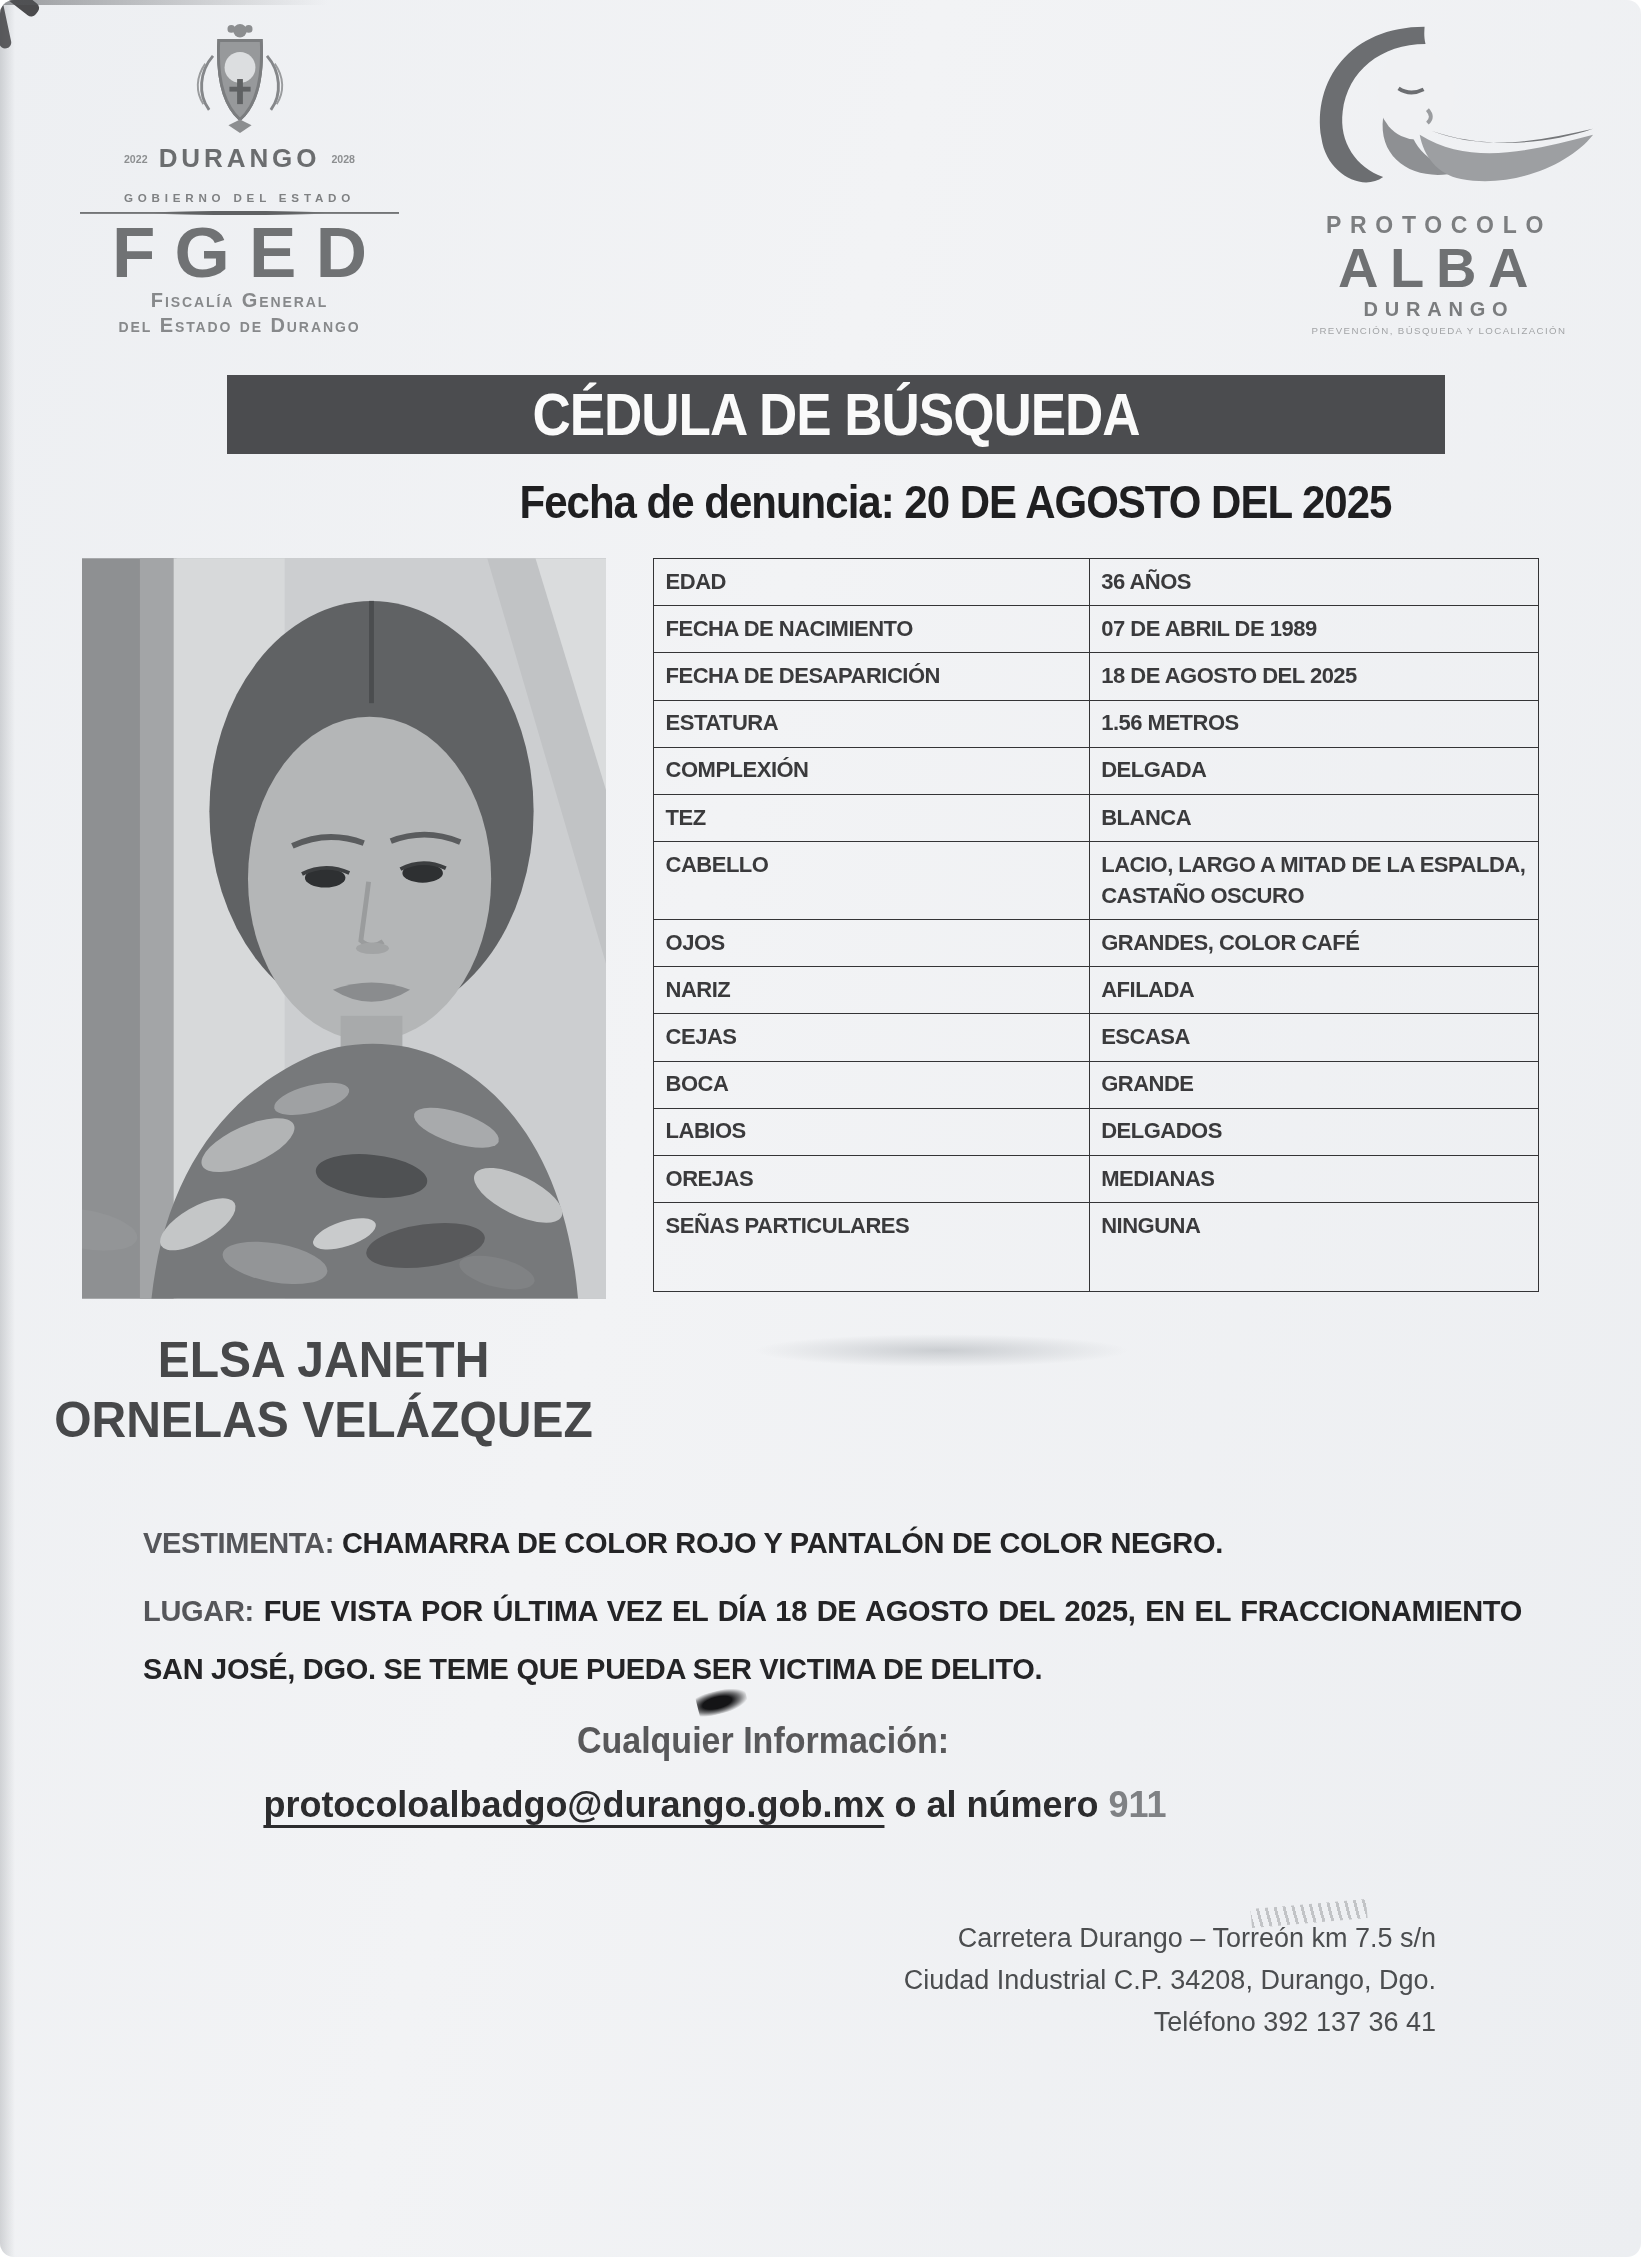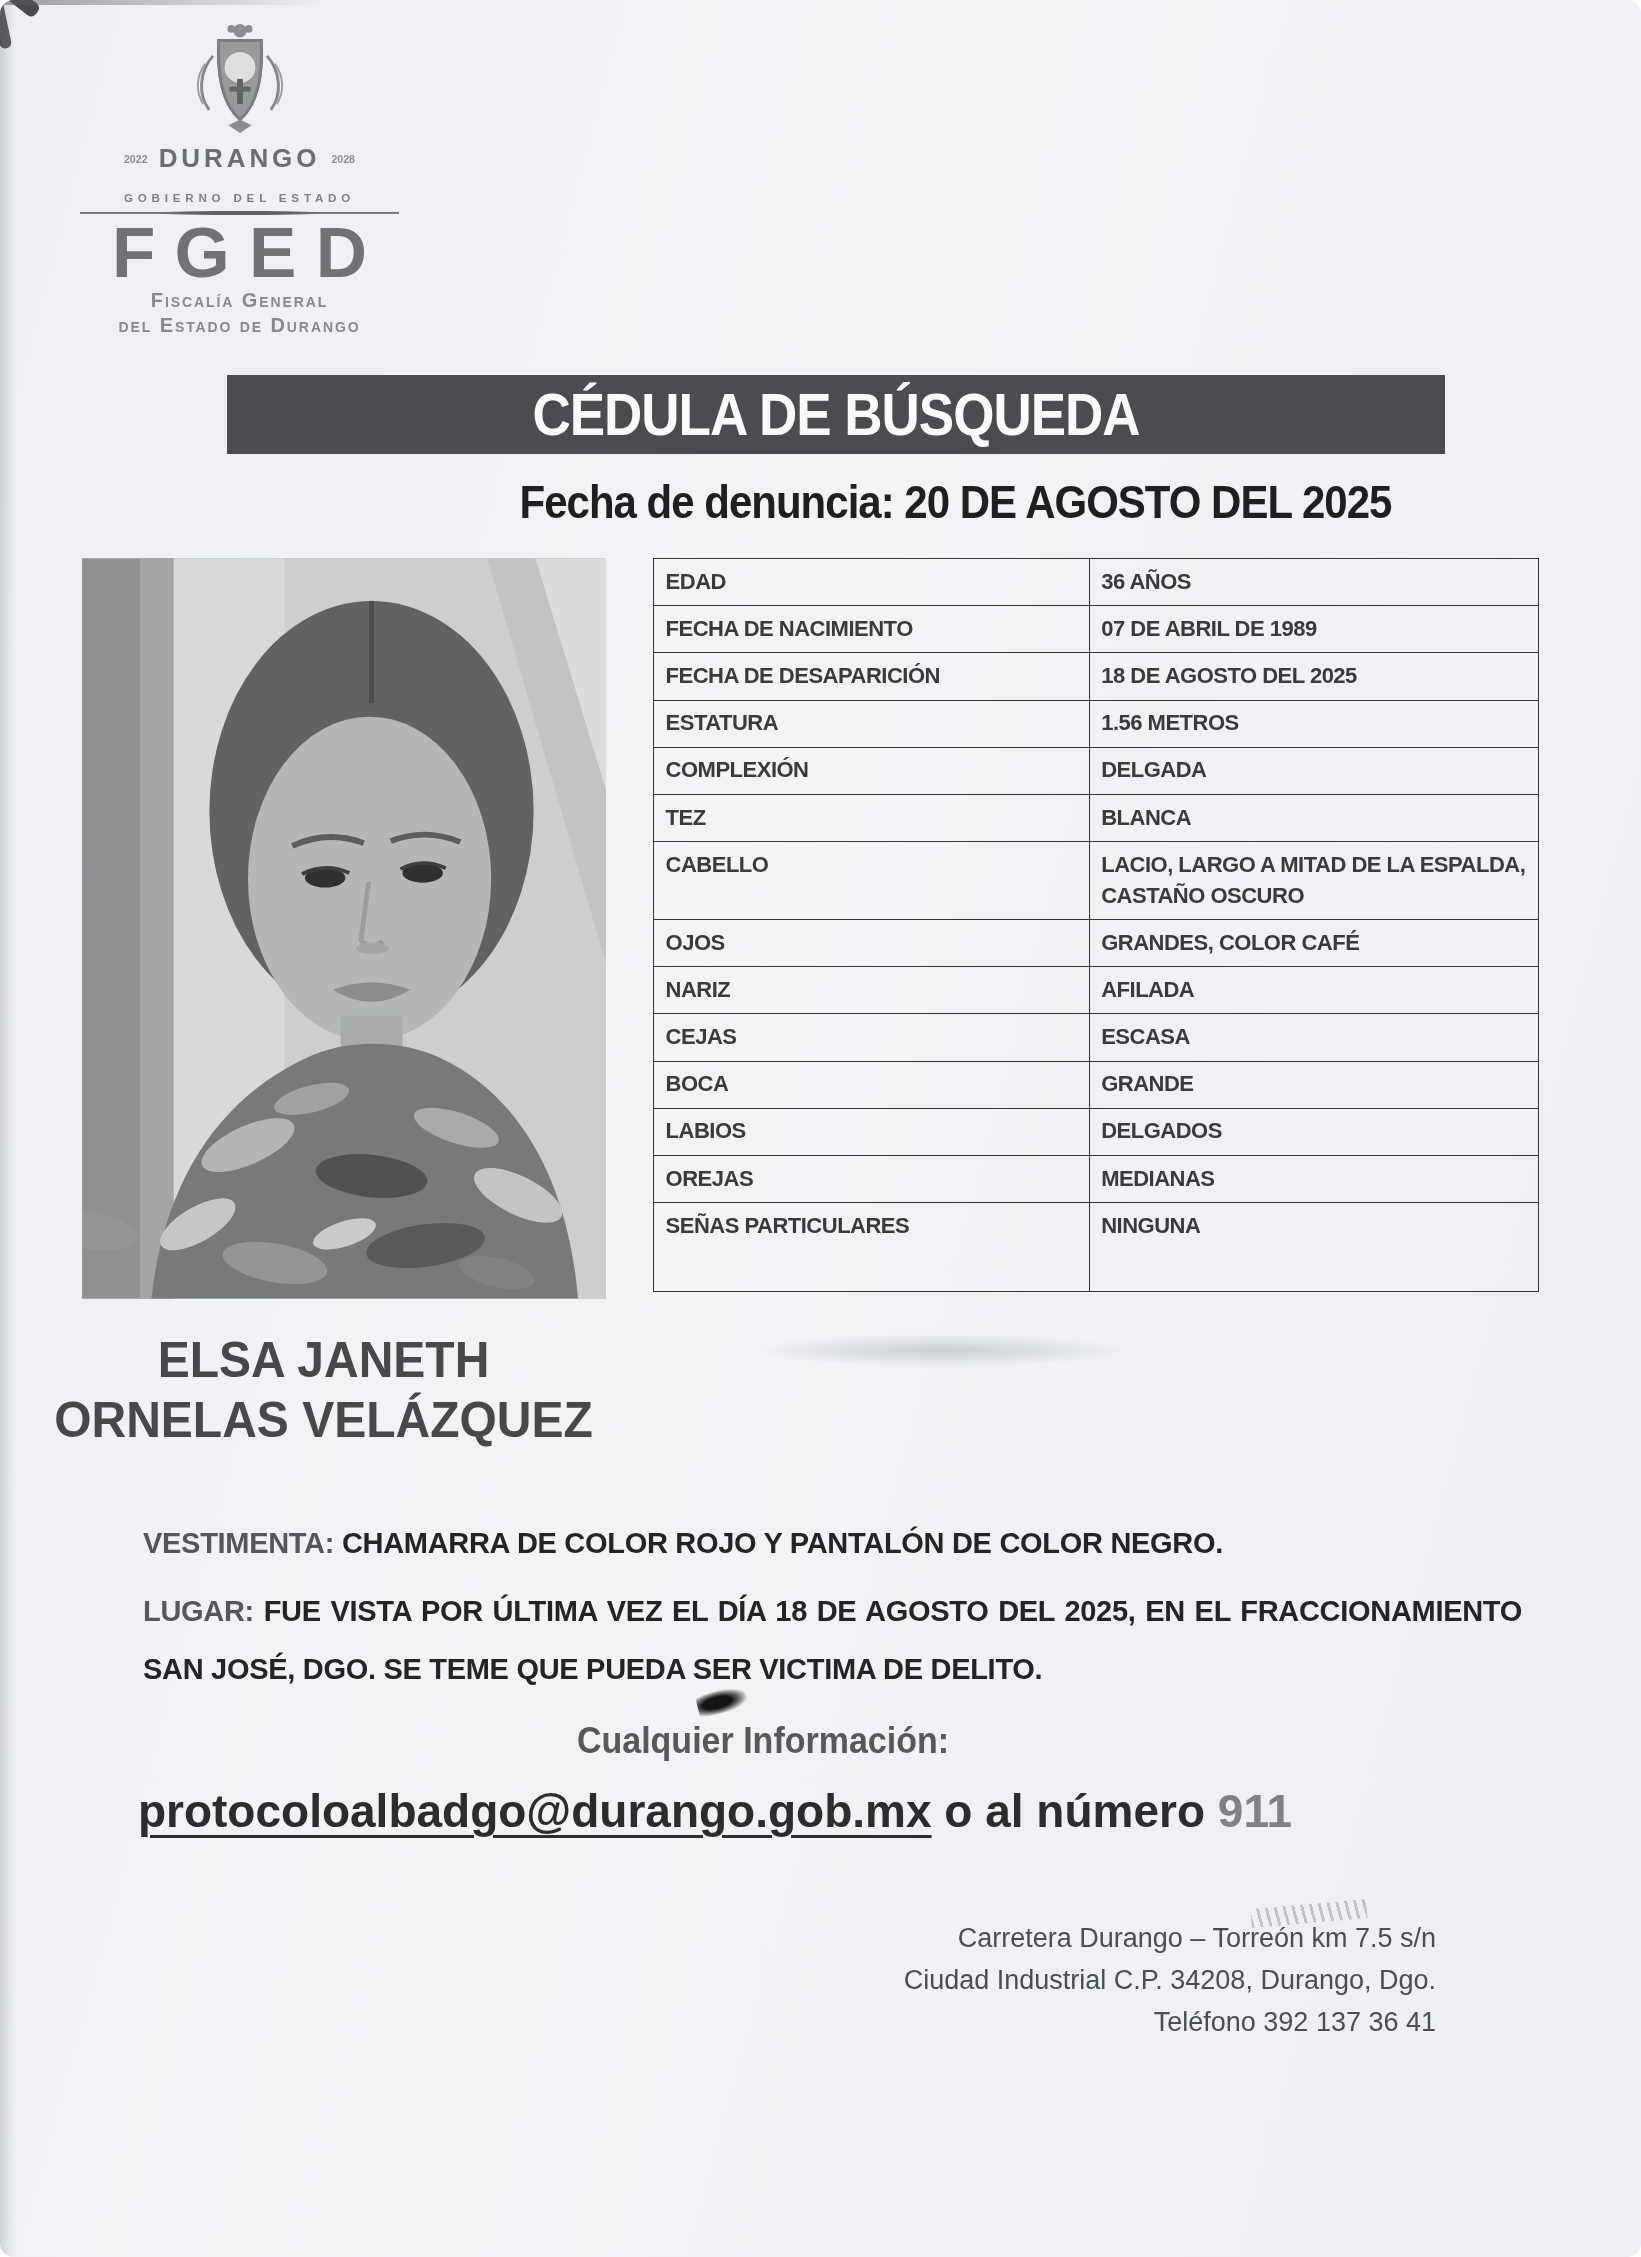--- a/index.html
+++ b/index.html
@@ -58,21 +58,21 @@
   .para{position:absolute;left:143px;width:1379px;font-size:29px;font-weight:800;color:#242426;
     letter-spacing:-0.3px;line-height:2.0;margin:0;}
   .vestimenta{top:1514px;}
   .lugar{top:1582px;text-align:justify;}
   .para .lbl{color:#55565a;text-decoration-thickness:2.9px;text-underline-offset:5.8px;text-decoration-style:dotted;}
   
   .contact-heading{position:absolute;left:87px;top:1721px;width:1352px;text-align:center;
     font-size:34px;font-weight:800;color:#58585a;}
   .contact-heading span{display:inline-block;transform:scaleY(1.08);}
   .contact-line{position:absolute;left:39px;top:1784px;width:1352px;text-align:center;
-    font-size:46px;font-weight:800;color:#2c2c2e;}
+    font-size:36px;font-weight:800;color:#2c2c2e;}
   .contact-line .email{text-decoration:underline;text-decoration-thickness:2.9px;text-underline-offset:7.7px;}
   .contact-line .phone{color:#7f8184;}
   
   .footer{position:absolute;right:205px;top:1918px;text-align:right;
     font-size:27px;color:#4b4d4f;line-height:1.55;font-weight:400;}
   
   .art{position:absolute;pointer-events:none;}
   .corner-a{left:-7.7px;top:-9.7px;width:50px;height:15.4px;background:#2e2e30;border-radius:5.8px;transform:rotate(38deg);opacity:.85;}
   .corner-b{left:-5.8px;top:-13.5px;width:11.6px;height:62px;background:#3a3a3c;border-radius:5.8px;transform:rotate(-12deg);opacity:.8;}
   .top-smear{left:0;top:0;width:328px;height:4.8px;background:linear-gradient(90deg,#55575a,rgba(85,87,90,0));opacity:.55;}
@@ -111,20 +111,35 @@
       <span>DURANGO</span>
       <span class="yr">2028</span>
     </div>
     <div class="gobierno">GOBIERNO DEL ESTADO</div>
     <div class="hdr-divider"></div>
     <div class="fged">FGED</div>
     <div class="fiscalia">Fiscalía General</div>
     <div class="fiscalia">del Estado de Durango</div>
   </div>
 
+  <div class="logo-right">
+    <svg width="328" height="183" viewBox="0 0 340 190">
+      <path d="M155,6 C78,6 38,62 48,122 C53,158 90,178 112,162 C84,152 66,126 70,94 C75,52 110,24 156,24 C154,15 155,10 155,6 Z" fill="#6c6e71"></path>
+      <path d="M112,100 C106,146 148,168 190,157 C158,147 136,126 140,98 Z" fill="#8e9093"></path>
+      <ellipse cx="146" cy="76" rx="40" ry="47" fill="#f0f1f3"></ellipse>
+      <path d="M128,70 Q140,78 154,71" stroke="#6c6e71" stroke-width="4" fill="none"></path>
+      <path d="M158,92 Q165,100 158,106" stroke="#9a9c9f" stroke-width="4" fill="none"></path>
+      <path d="M150,118 C205,152 268,134 330,118 C305,150 245,174 193,164 C168,159 154,140 150,118 Z" fill="#9d9fa2"></path>
+      <path d="M162,114 C220,136 275,124 330,112 C278,130 212,132 162,114 Z" fill="#75777a"></path>
+    </svg>
+    <div class="protocolo">PROTOCOLO</div>
+    <div class="alba">ALBA</div>
+    <div class="alba-durango">DURANGO</div>
+    <div class="alba-tagline">PREVENCIÓN, BÚSQUEDA Y LOCALIZACIÓN</div>
+  </div>
 
   <div class="title-bar">
     <span>CÉDULA DE BÚSQUEDA</span>
   </div>
 
   <div class="date-line">
     <span>Fecha de denuncia: 20 DE AGOSTO DEL 2025</span>
   </div>
 
   <div class="photo">

